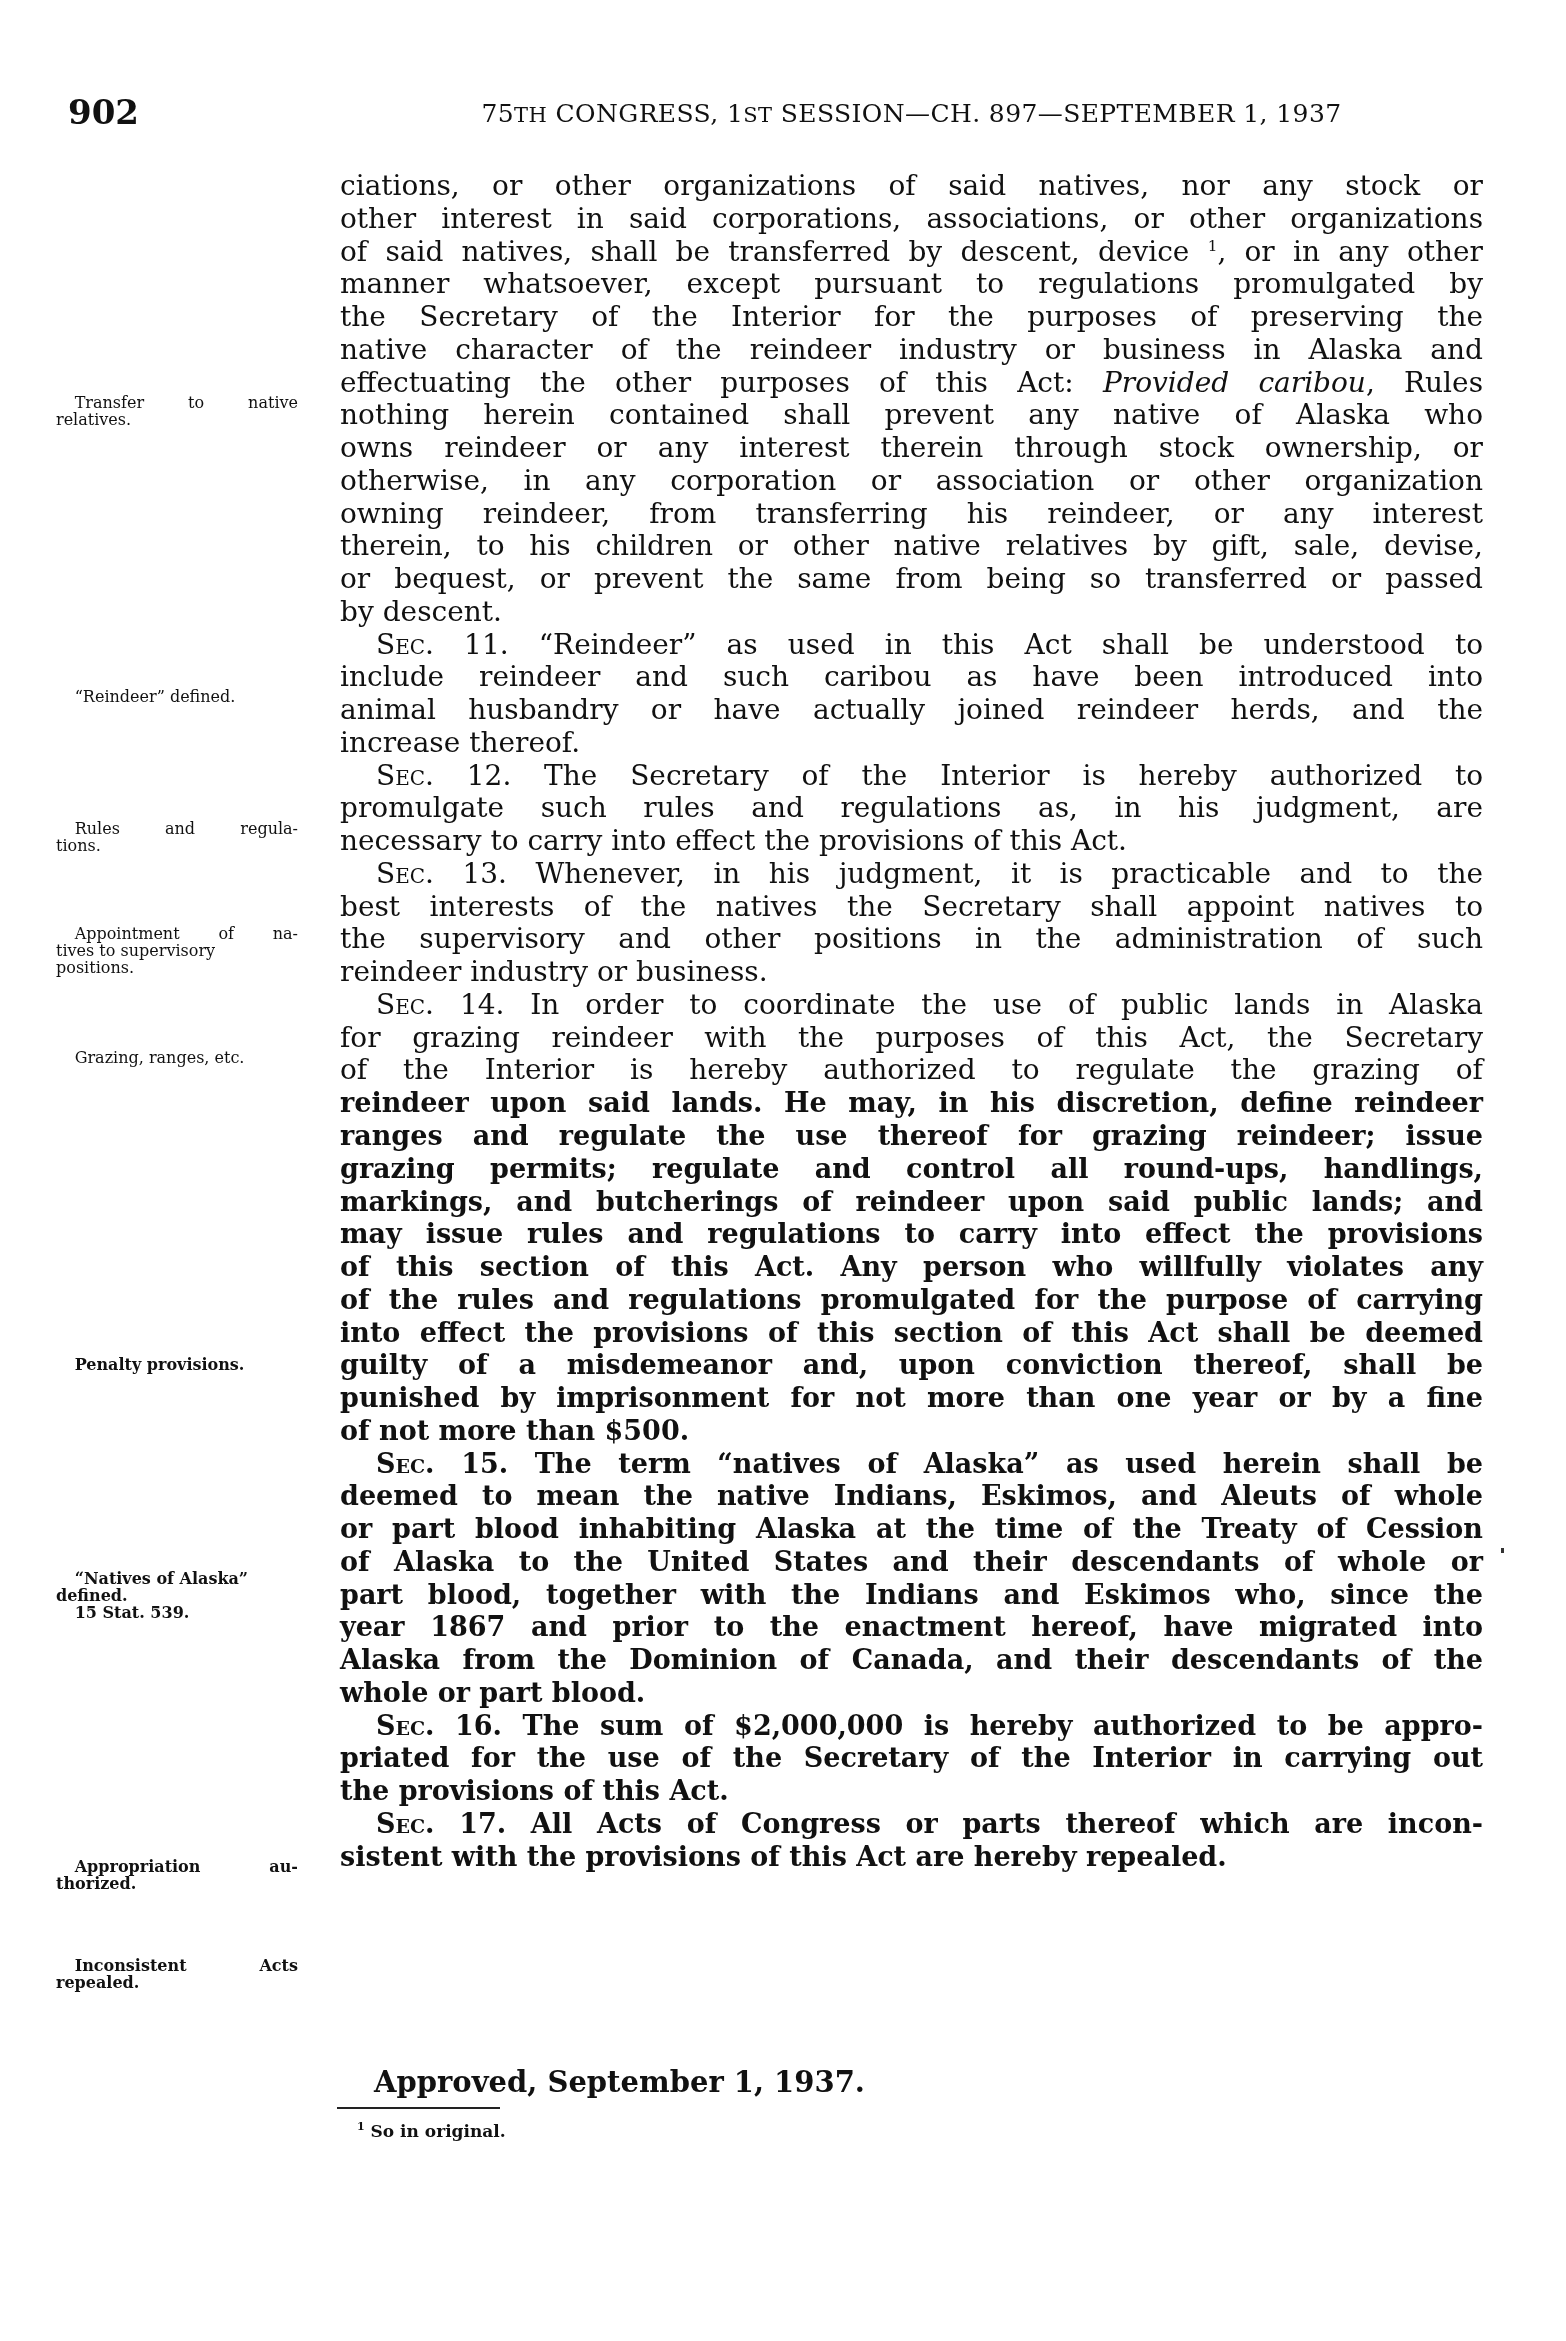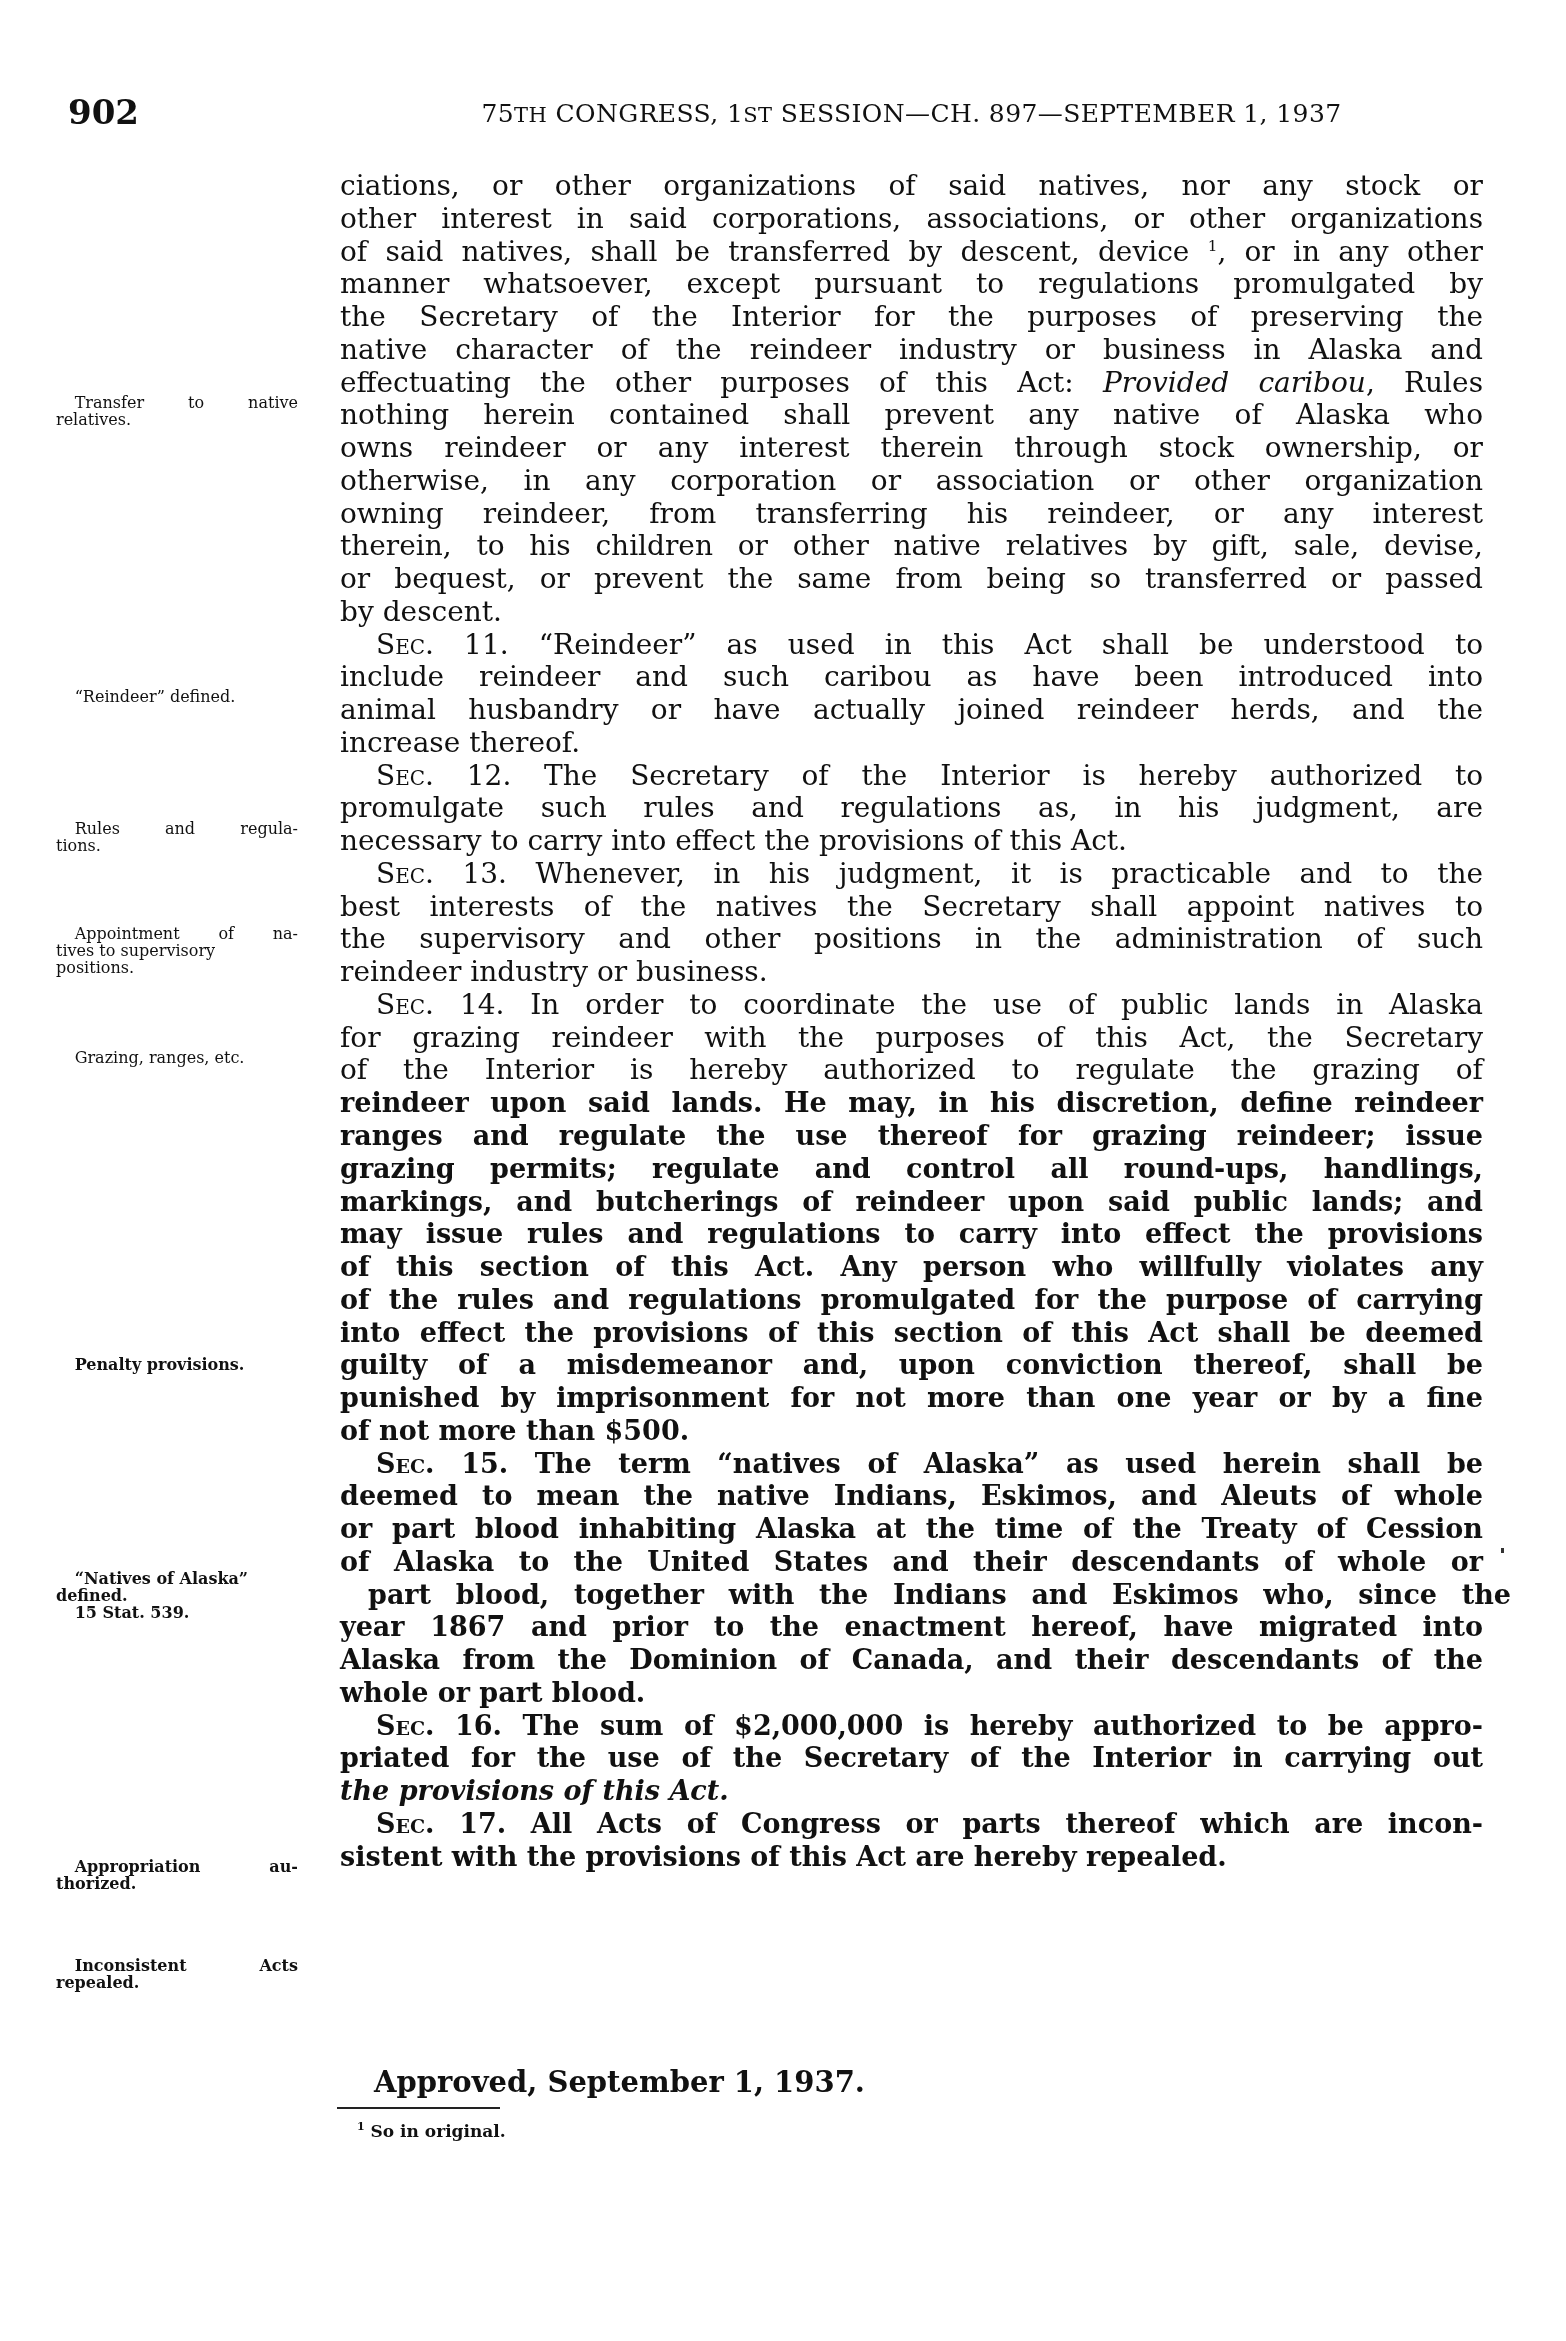--- a/index.html
+++ b/index.html
@@ -108,27 +108,27 @@
     <div class="line heavy" style="top: 1081px;">of this section of this Act.  Any person who willfully violates any</div>
     <div class="line heavy" style="top: 1114px;">of the rules and regulations promulgated for the purpose of carrying</div>
     <div class="line heavy" style="top: 1147px;">into effect the provisions of this section of this Act shall be deemed</div>
     <div class="line heavy" style="top: 1179px;">guilty of a misdemeanor and, upon conviction thereof, shall be</div>
     <div class="line heavy" style="top: 1212px;">punished by imprisonment for not more than one year or by a fine</div>
     <div class="line heavy last" style="top: 1245px;">of not more than $500.</div>
     <div class="line heavy indent" style="top: 1278px;"><span class="sc-sec">Sec. </span><span>15. The term “natives of Alaska” as used herein shall be</span></div>
     <div class="line heavy" style="top: 1310px;">deemed to mean the native Indians, Eskimos, and Aleuts of whole</div>
     <div class="line heavy" style="top: 1343px;">or part blood inhabiting Alaska at the time of the Treaty of Cession</div>
     <div class="line heavy" style="top: 1376px;">of Alaska to the United States and their descendants of whole or</div>
-    <div class="line heavy" style="top: 1409px; margin-left: 28px;">part blood, together with the Indians and Eskimos who, since the</div>
+    <div class="line heavy" style="top: 1409px;">part blood, together with the Indians and Eskimos who, since the</div>
     <div class="line heavy" style="top: 1441px;">year 1867 and prior to the enactment hereof, have migrated into</div>
     <div class="line heavy" style="top: 1474px;">Alaska from the Dominion of Canada, and their descendants of the</div>
     <div class="line heavy last" style="top: 1507px;">whole or part blood.</div>
     <div class="line heavy indent" style="top: 1540px;"><span class="sc-sec">Sec. </span><span>16. The sum of $2,000,000 is hereby authorized to be appro-</span></div>
     <div class="line heavy" style="top: 1572px;">priated for the use of the Secretary of the Interior in carrying out</div>
-    <div class="line heavy last" style="top: 1605px; font-style: italic;">the provisions of this Act.</div>
+    <div class="line heavy last" style="top: 1605px;">the provisions of this Act.</div>
     <div class="line heavy indent" style="top: 1638px;"><span class="sc-sec">Sec. </span><span>17. All Acts of Congress or parts thereof which are incon-</span></div>
     <div class="line heavy last" style="top: 1671px;">sistent with the provisions of this Act are hereby repealed.</div>
   </div>
 
 <div class="approved">Approved, September 1, 1937.</div>
 <div class="footnote-rule"></div>
 <div class="footnote"><sup>1</sup> <span>So in original.</span></div>
 
 <div class="speck" style="left:1501px; top:1548px;"></div>
 

